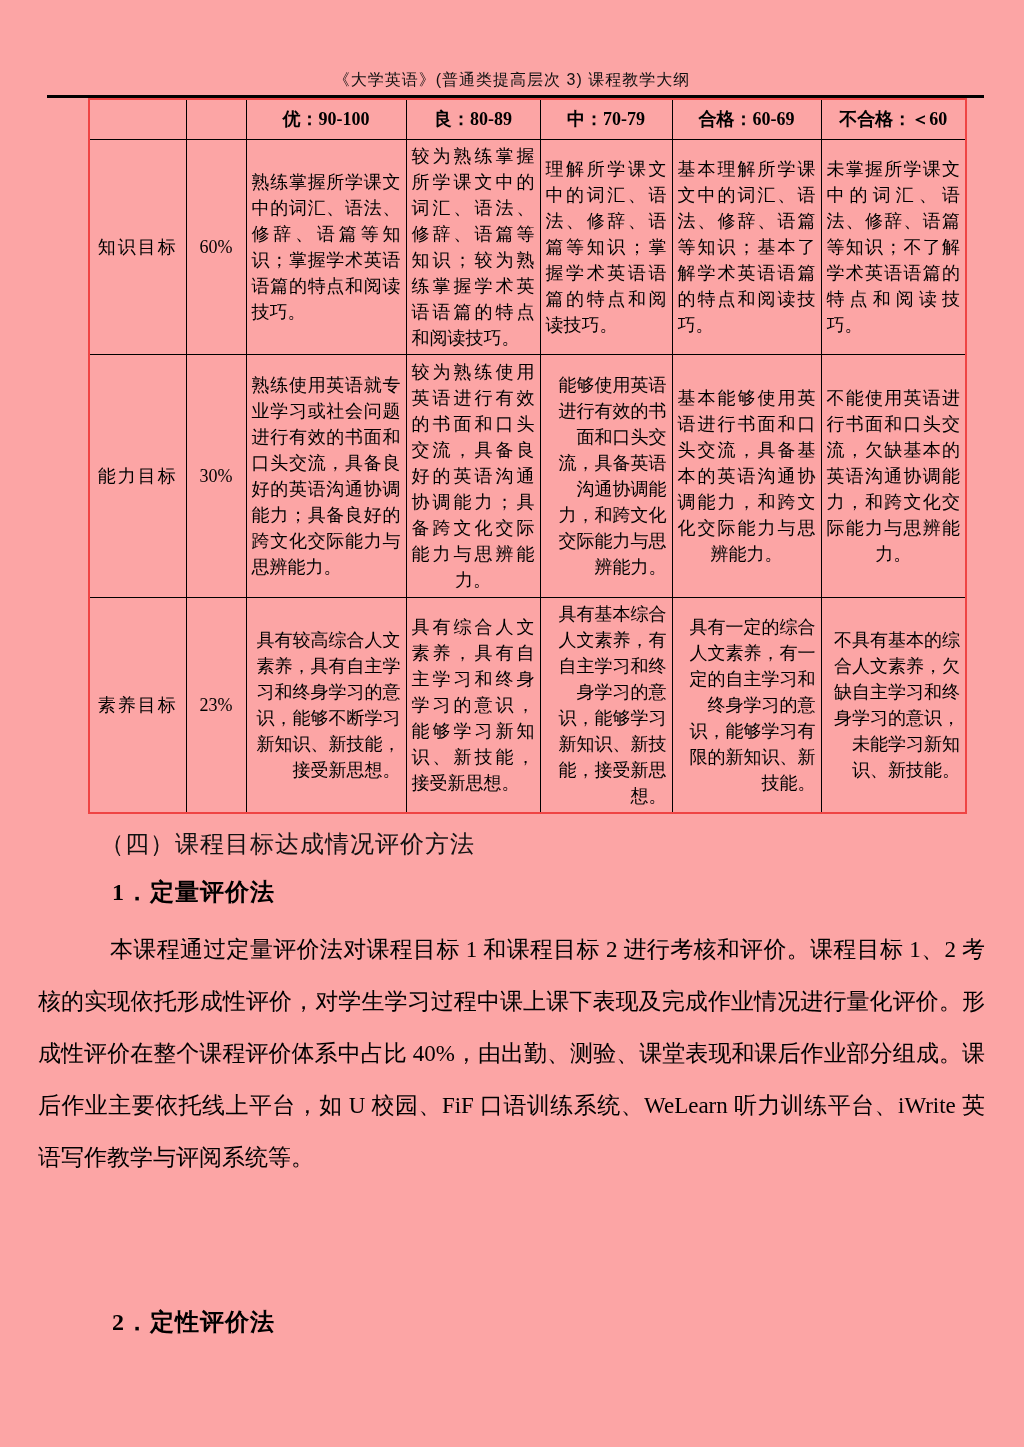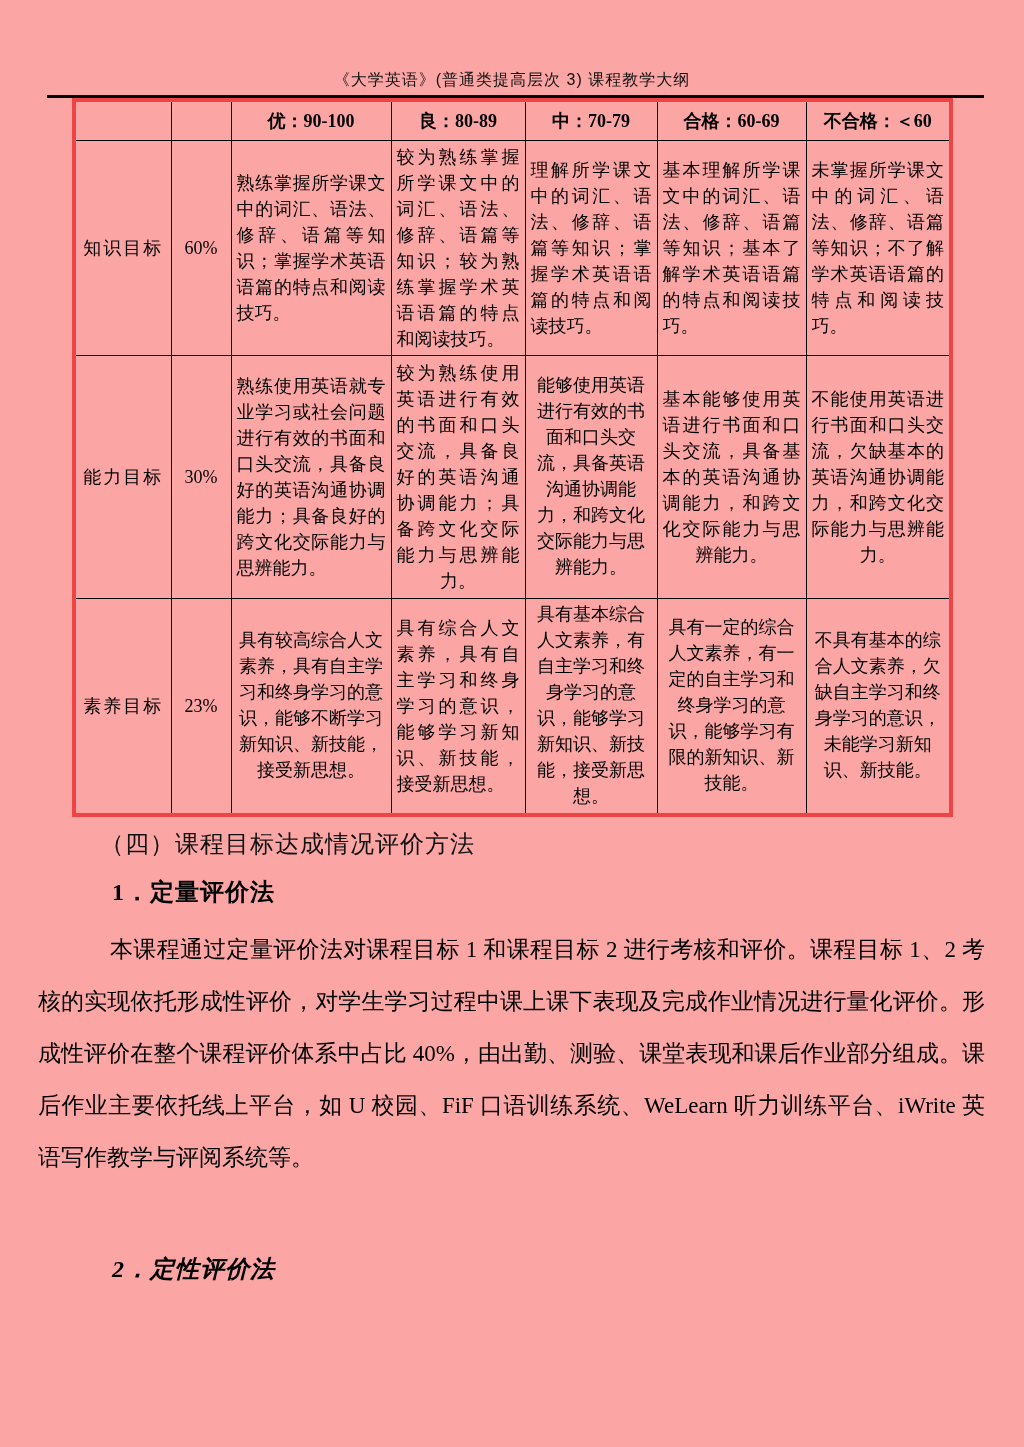--- a/index.html
+++ b/index.html
@@ -15,24 +15,24 @@
     position:absolute;top:70px;left:0;width:1024px;
     text-align:center;
     font-family:"Liberation Sans","DejaVu Sans",sans-serif;
     font-size:16px;letter-spacing:1px;color:#111;
   }
   .header-rule{
     position:absolute;top:95px;left:47px;width:937px;height:3px;
     background:#000;
   }
   table.grading{
-    position:absolute;top:98px;left:72px;
+    position:absolute;top:98px;left:88px;
     width:877px;
     border-collapse:collapse;table-layout:fixed;
-    border:4px solid #ef4444;
+    border:2px solid #ef4444;
     padding-left:44px;
   }
   table.grading td{
     border:1px solid #000;
     vertical-align:middle;
     padding:3px 5px;
     font-size:18px;line-height:26px;
     overflow:hidden;
   }
   table.grading tr:first-child td{border-top:none;}
@@ -40,31 +40,31 @@
     font-weight:bold;text-align:center;font-size:18px;white-space:nowrap;
   }
   td.obj{
     text-align:center;font-size:18px;letter-spacing:2px;
   }
   td.pct{
     text-align:center;font-size:18px;
   }
   td.ta-j{text-align:justify;text-align-last:left;}
   td.ta-jc{text-align:justify;text-align-last:center;}
-  td.ta-c{text-align:center;font-family:Liberation Mono, monospace;}
+  td.ta-c{text-align:right;}
   .sec-heading{
     position:absolute;left:100px;top:828px;
     font-size:24px;color:#111;letter-spacing:1px;
   }
   .sub-heading{
     position:absolute;left:112px;
     font-size:24px;font-weight:bold;color:#000;letter-spacing:1px;
   }
   .sub1{top:876px;}
-  .sub2{top:1253px;font-style:italic;}
+  .sub2{top:1306px;}
   .body-paragraph{
     position:absolute;left:38px;top:924px;width:947px;
     font-size:23px;line-height:52px;
     text-align:justify;text-align-last:left;
     text-indent:72px;
     color:#000;
   }
   .page-number{
     position:absolute;top:1316px;left:0;width:1013px;
     text-align:center;font-size:17px;color:#111;

